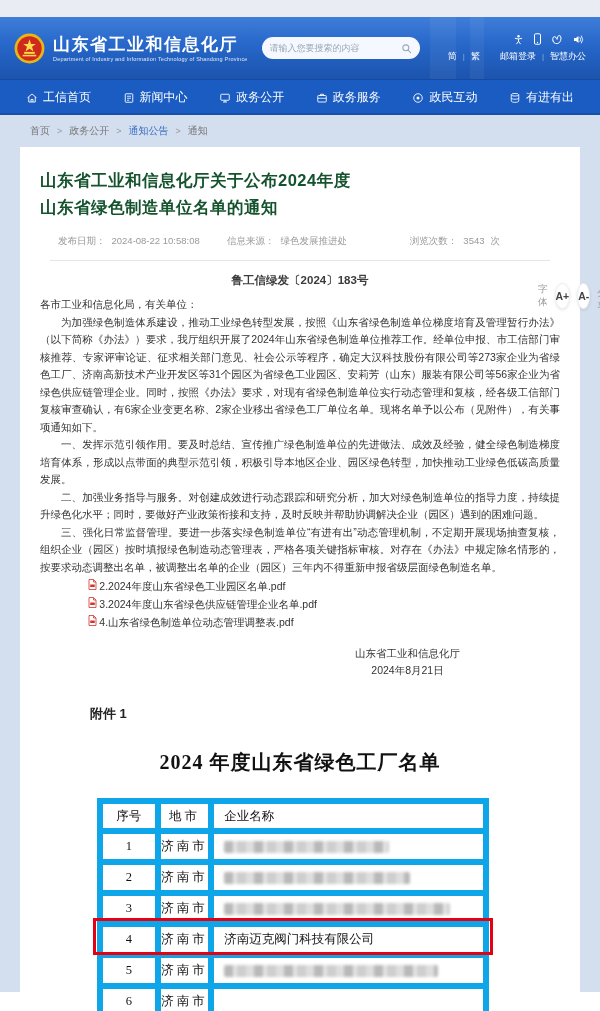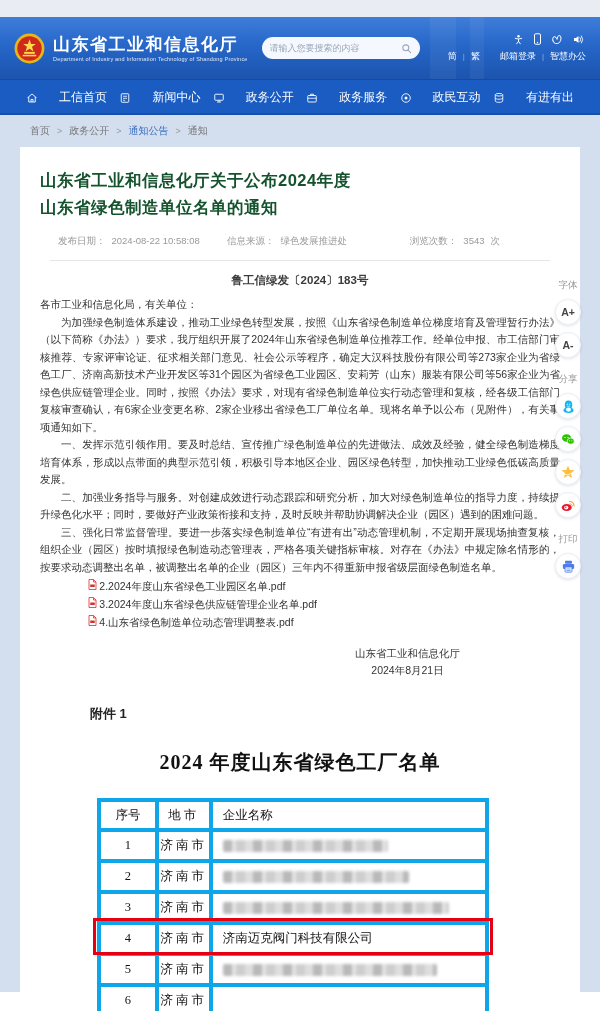--- a/index.html
+++ b/index.html
@@ -34,21 +34,21 @@
   .hdr-icons svg{display:block;}
   .hdr-links{display:flex; gap:6px; font-size:9px; align-items:center; white-space:nowrap;}
   .hdr-links .sep{opacity:.45; font-size:8px;}
   .hdr-links a{color:#fff; text-decoration:none;}
   
   .nav{
     height:36px; background:#1a5cc2; border-top:1px solid rgba(0,0,0,.18);
     box-shadow:inset 0 -2px 0 rgba(0,0,0,.12);
     display:flex; align-items:center; justify-content:space-between; padding:0 26px;
   }
-  .nav-item{display:flex; align-items:center; gap:21px; color:#fff; font-size:12px; text-decoration:none; white-space:nowrap;}
+  .nav-item{display:flex; align-items:center; gap:5px; color:#fff; font-size:12px; text-decoration:none; white-space:nowrap;}
   .nav-item svg{display:block;}
   
   .bg-layer{position:absolute; left:0; right:0; top:98px; height:877px; background:#d3deee;}
   .flow{position:relative; z-index:1;}
   .breadcrumb{padding:9px 30px 7px; font-size:10px; color:#777; display:flex; gap:7px; align-items:center;}
   .breadcrumb .sep{color:#9a9a9a; font-size:9px;}
   .breadcrumb a{color:#777; text-decoration:none;}
   .breadcrumb a.active-trail{color:#3a6fc0;}
   
   .card{margin:2px 20px 0; background:#fff; padding:20px 20px 30px; min-height:861px; position:relative;}
@@ -70,32 +70,32 @@
   .attach-row.cont{margin-left:4.6em;}
   .attach-row .pdf{margin-right:2px; flex:0 0 auto; position:relative; top:-2px;}
   .attach-row a{color:#333; text-decoration:none;}
   .signature{margin-top:14px; margin-left:auto; margin-right:100px; width:max-content; text-align:center; font-size:10.5px; line-height:17px; color:#333;}
   
   .annex-label{margin-top:26px; margin-left:50px; font-size:13px; font-weight:bold; color:#222;}
   .annex-title{margin-top:26px; text-align:center; font-family:"Liberation Serif","DejaVu Serif",serif; font-size:20px; font-weight:bold; color:#111; letter-spacing:1px;}
   .annex-sub{margin-top:9px; text-align:center; font-family:"Liberation Serif","DejaVu Serif",serif; font-size:12.5px; color:#222; letter-spacing:2px;}
   .table-wrap{position:relative; margin:22px 0 0 57px; width:392px;}
   table.annex{border-collapse:collapse; width:392px; font-family:"Liberation Serif","DejaVu Serif",serif; font-size:12.5px; color:#111;}
-  table.annex th, table.annex td{border:4px solid #0ea5e9; font-weight:normal;}
+  table.annex th, table.annex td{border:6px solid #0ea5e9; font-weight:normal;}
   table.annex th{height:30px;}
   table.annex td{height:31px;}
   .col-seq{width:55px; text-align:center;}
   .col-city{width:51px; text-align:center; letter-spacing:3px;}
   .col-co{width:262px; text-align:left; padding-left:10px;}
   .blur-strip{display:inline-block; height:12px; border-radius:2px; vertical-align:middle;
     background:repeating-linear-gradient(90deg,#b9b9b9 0 9px,#e4e4e4 9px 13px,#cecece 13px 22px,#dedede 22px 30px);
     filter:blur(1.6px);}
   .red-box{position:absolute; left:-4px; top:120px; width:400px; height:37px; border:3px solid #e60012; pointer-events:none;}
   
-  .side-tools{position:absolute; left:549px; top:262px; width:38px; z-index:5; display:flex; flex-direction:column; align-items:center; gap:7px;}
+  .side-tools{position:absolute; left:538px; top:262px; width:38px; z-index:5; display:flex; flex-direction:row; align-items:center; gap:7px;}
   .tool-label{font-size:9.5px; color:#999;}
   .tool-label.mt{margin-top:8px;}
   .circle-btn{width:26px; height:26px; border-radius:50%; background:#fff; border:1px solid #eef0f4;
     box-shadow:0 1px 3px rgba(40,60,100,.14); display:flex; align-items:center; justify-content:center;
     font-size:10.5px; font-weight:bold; color:#444; cursor:pointer;}
   .circle-btn svg{display:block;}
 </style>
 </head>
 <body>
 

